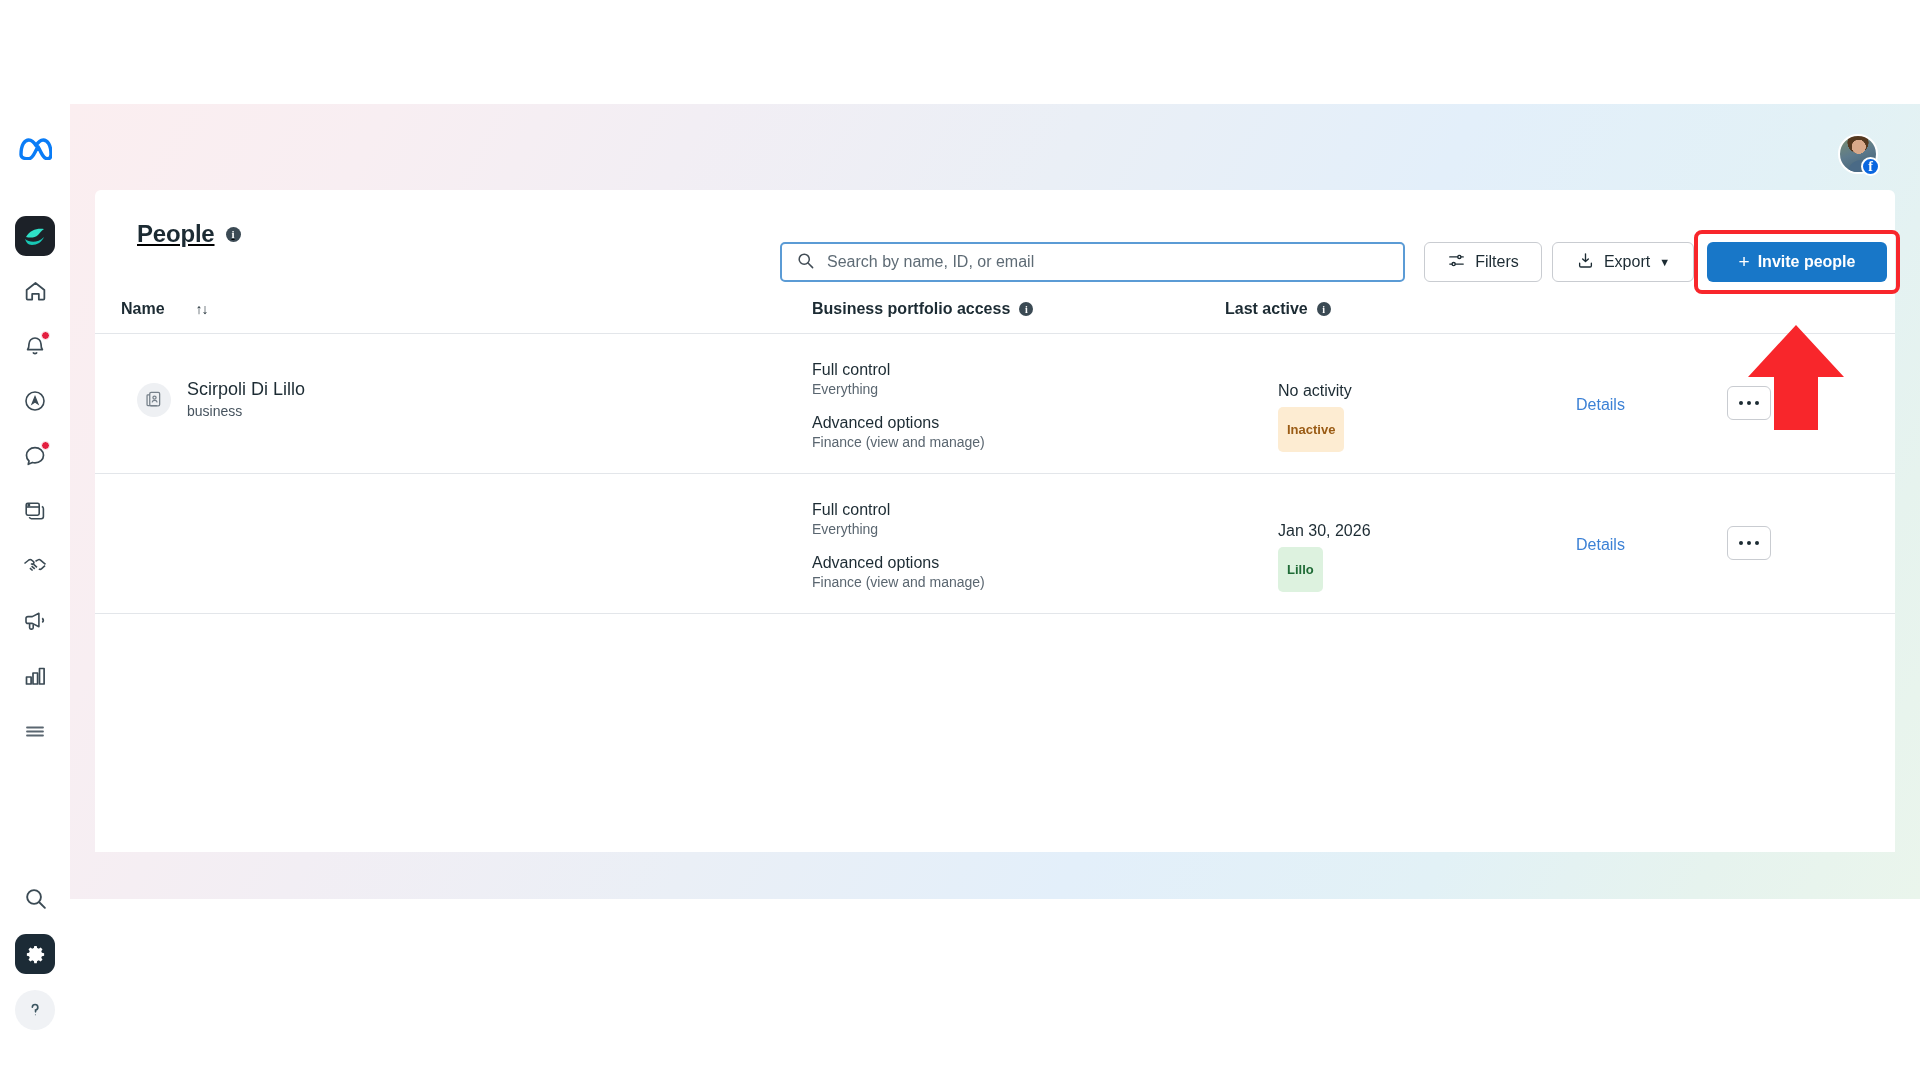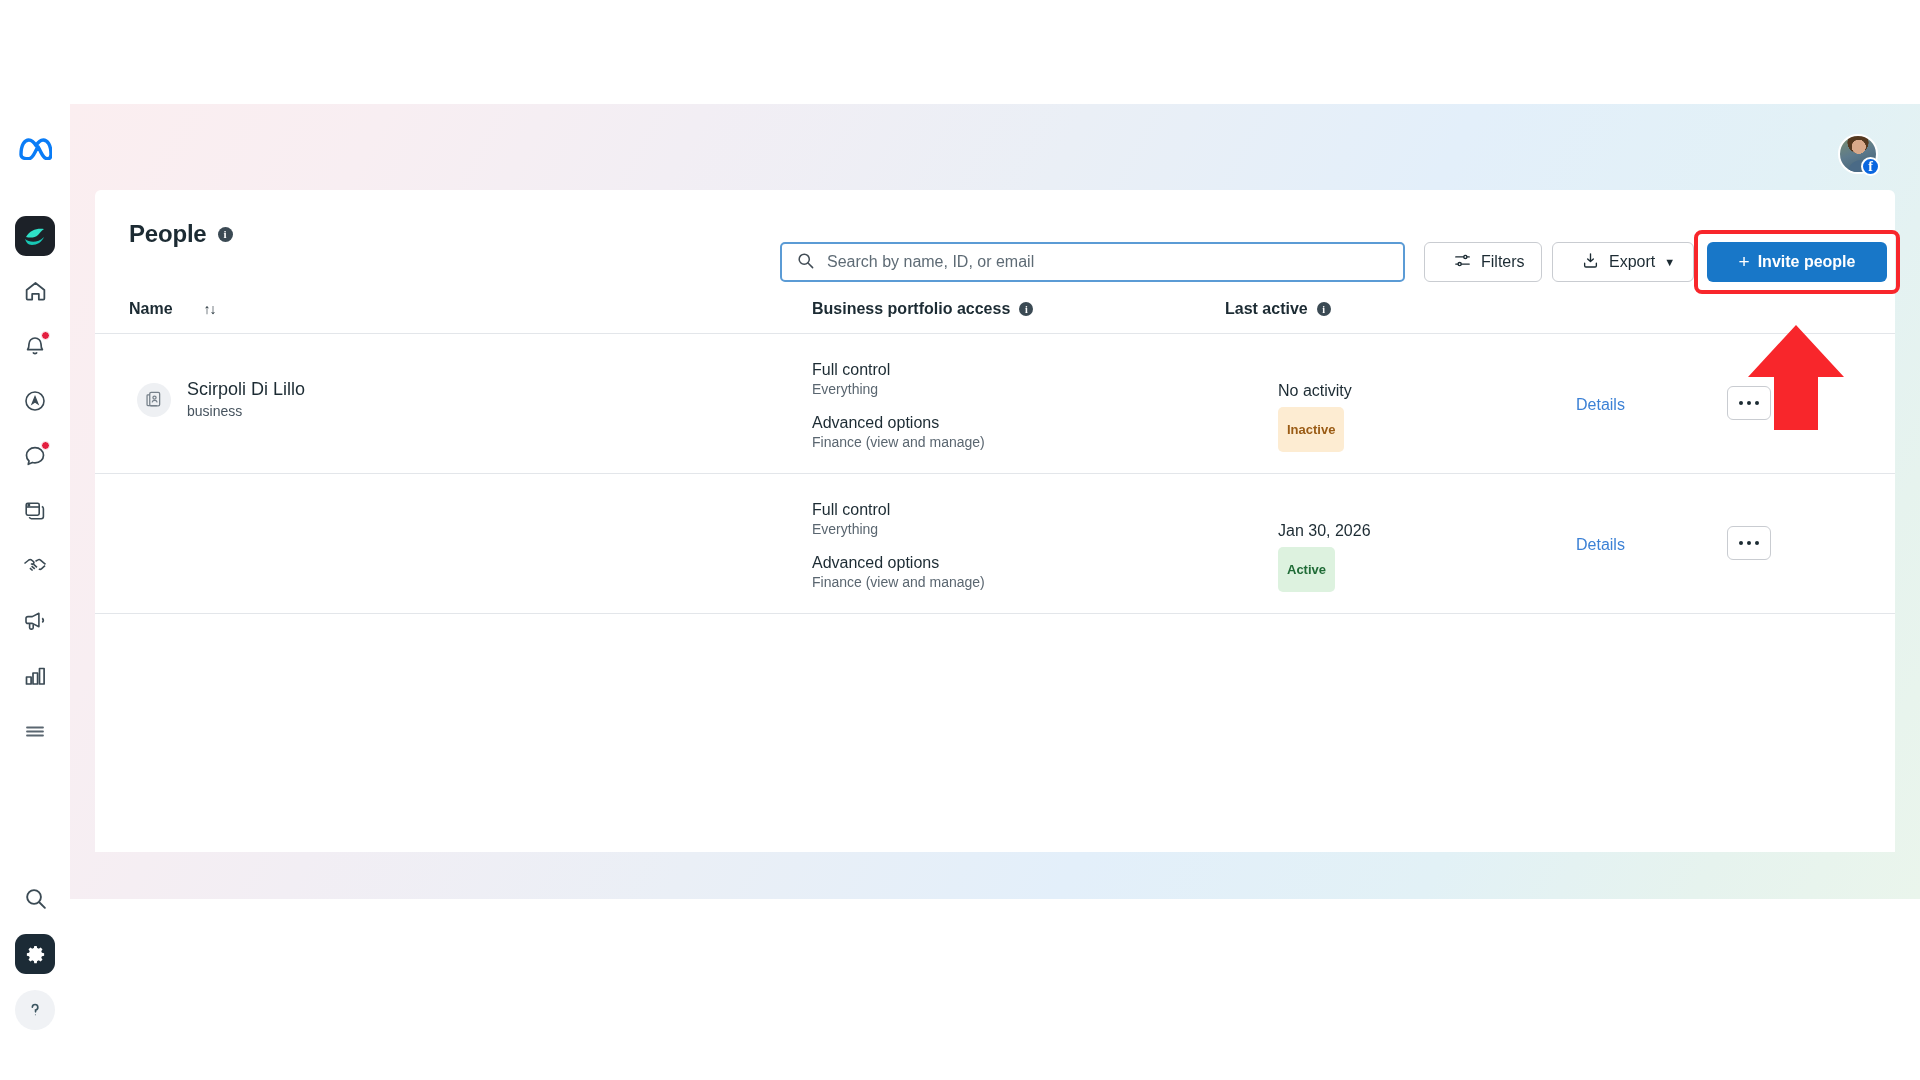--- a/index.html
+++ b/index.html
@@ -125,22 +125,22 @@
     position: absolute; left: 25px; top: 86px;
     width: 1800px; height: 662px;
     background: #fff;
     border-radius: 6px 6px 0 0;
   }
 
   #card-top {
     position: relative; height: 80px;
   }
   #people-heading {
-    position: absolute; left: 34px; top: 30px;
-    display: flex; align-items: center; gap: 11px;
+    position: absolute; left: 42px; top: 30px;
+    display: flex; align-items: center; gap: 11px; text-decoration: underline;
   }
   #people-title {
     font-size: 24px; font-weight: 700; color: #1c2b33;
     letter-spacing: -.2px;
   }
   .info-dot {
     width: 15px; height: 15px; border-radius: 50%;
     background: #3b4a54; color: #fff;
     font-size: 11px; font-weight: 700;
     display: flex; align-items: center; justify-content: center;
@@ -162,21 +162,21 @@
     border: none; outline: none; background: transparent;
     font-family: "Liberation Sans", sans-serif;
     font-size: 16px; color: #1c2b33; width: 100%;
   }
   #search-input::placeholder { color: #5e6b75; }
 
   .pill-btn {
     position: absolute; top: 242px; height: 40px;
     background: #fff; border: 1px solid #c9ccd1;
     border-radius: 6px;
-    display: flex; align-items: center; 
+    display: flex; align-items: center; justify-content: center;
     gap: 9px; padding: 0 28px;
     font-size: 16px; color: #1c2b33; cursor: pointer;
   }
   #filters-btn { left: 1424px; width: 118px; }
   #export-btn  { left: 1552px; width: 142px; }
 
   #invite-btn {
     position: absolute; left: 1707px; top: 242px;
     width: 180px; height: 40px;
     background: #1877c8; border: none; border-radius: 6px;
@@ -200,21 +200,21 @@
   #table-head {
     position: absolute; left: 0; top: 100px;
     width: 1800px; height: 44px;
     border-bottom: 1px solid #e3e6ea;
   }
   .th {
     position: absolute; top: 10px;
     font-size: 16px; font-weight: 700; color: #1c2b33;
     display: flex; align-items: center; gap: 9px;
   }
-  #th-name   { left: 34px; cursor: pointer; gap: 31px; }
+  #th-name   { left: 26px; cursor: pointer; gap: 31px; }
   #th-access { left: 717px; }
   #th-active { left: 1130px; }
   .sort-arrows { font-size: 14px; color: #1c2b33; letter-spacing: -1px; }
 
   .row {
     position: absolute; left: 0; width: 1800px; height: 140px;
     border-bottom: 1px solid #e3e6ea;
   }
   #row-0 { top: 144px; }
   #row-1 { top: 284px; }
@@ -436,21 +436,21 @@
     <div class="row" id="row-1">
       <div class="cell-access">
         <div class="acc-title">Full control</div>
         <div class="acc-sub">Everything</div>
         <div class="acc-gap"></div>
         <div class="acc-title">Advanced options</div>
         <div class="acc-sub">Finance (view and manage)</div>
       </div>
       <div class="cell-active">
         <div class="active-date">Jan 30, 2026</div>
-        <div class="badge badge-active">Active</div>
+        <div class="badge badge-active">Lillo</div>
       </div>
       <div class="details-link">Details</div>
       <div class="kebab-btn">
         <span class="kebab-dot"></span>
         <span class="kebab-dot"></span>
         <span class="kebab-dot"></span>
       </div>
     </div>
 
   </div>

